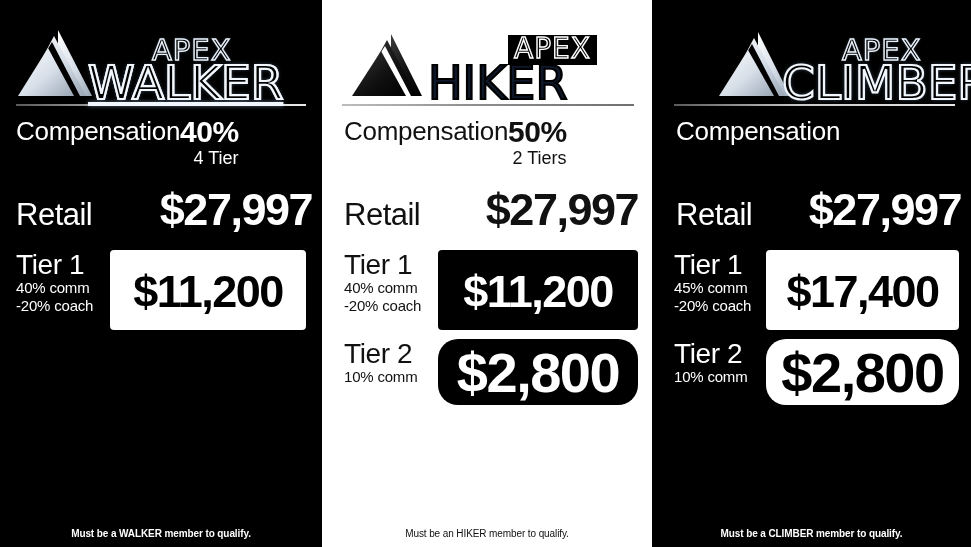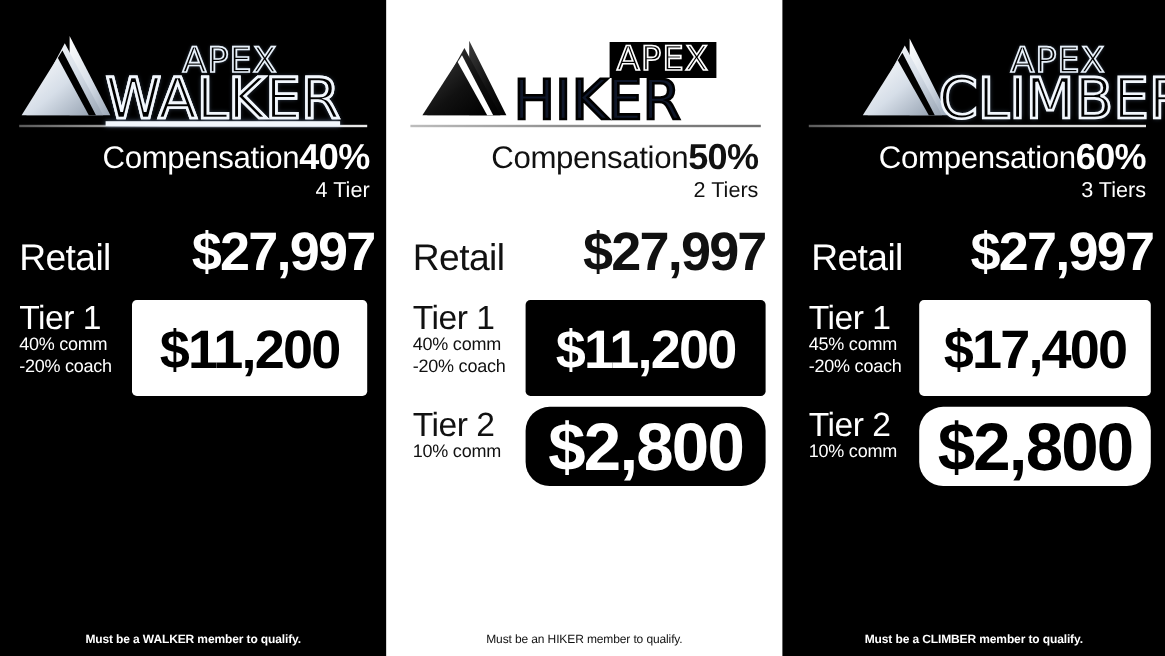--- a/index.html
+++ b/index.html
@@ -113,21 +113,21 @@
     margin:0 16px 0 16px;
   }
   .p1 .divider { background:linear-gradient(90deg,#5a5a5a,#c9c9c9 45%,#e8e8e8); }
   .p2 .divider { background:linear-gradient(90deg,#bdbdbd,#8e8e8e 45%,#707070); margin:0 18px 0 20px; }
   .p3 .divider { background:linear-gradient(90deg,#5a5a5a,#c9c9c9 45%,#e8e8e8); margin:0 16px 0 22px; }
 
   
   .comp-row {
     display:flex;
     align-items:flex-start;
-    justify-content:flex-end;
+    justify-content:flex-start;
     padding:10px 14px 0 16px;
     height:74px;
   }
   .p2 .comp-row { padding:10px 20px 0 22px; }
   .p3 .comp-row { padding:10px 16px 0 24px; }
 
   .comp-label {
     font-size:26px;
     font-weight:400;
     letter-spacing:-0.3px;
@@ -380,24 +380,20 @@
     <div class="wordmark">
       <span class="word-apex">APEX</span>
       <span class="word-main">CLIMBER</span>
     </div>
   </div>
 
   <div class="divider"></div>
 
   <div class="comp-row">
     <div class="comp-label">Compensation</div>
-    <div class="comp-right">
-      <div class="comp-pct">60%</div>
-      <div class="comp-tiers">3 Tiers</div>
-    </div>
   </div>
 
   <div class="retail-row">
     <div class="retail-label">Retail</div>
     <div class="retail-value">$27,997</div>
   </div>
 
   <div class="tiers">
     <div class="tier-row t1">
       <div class="tier-info">

